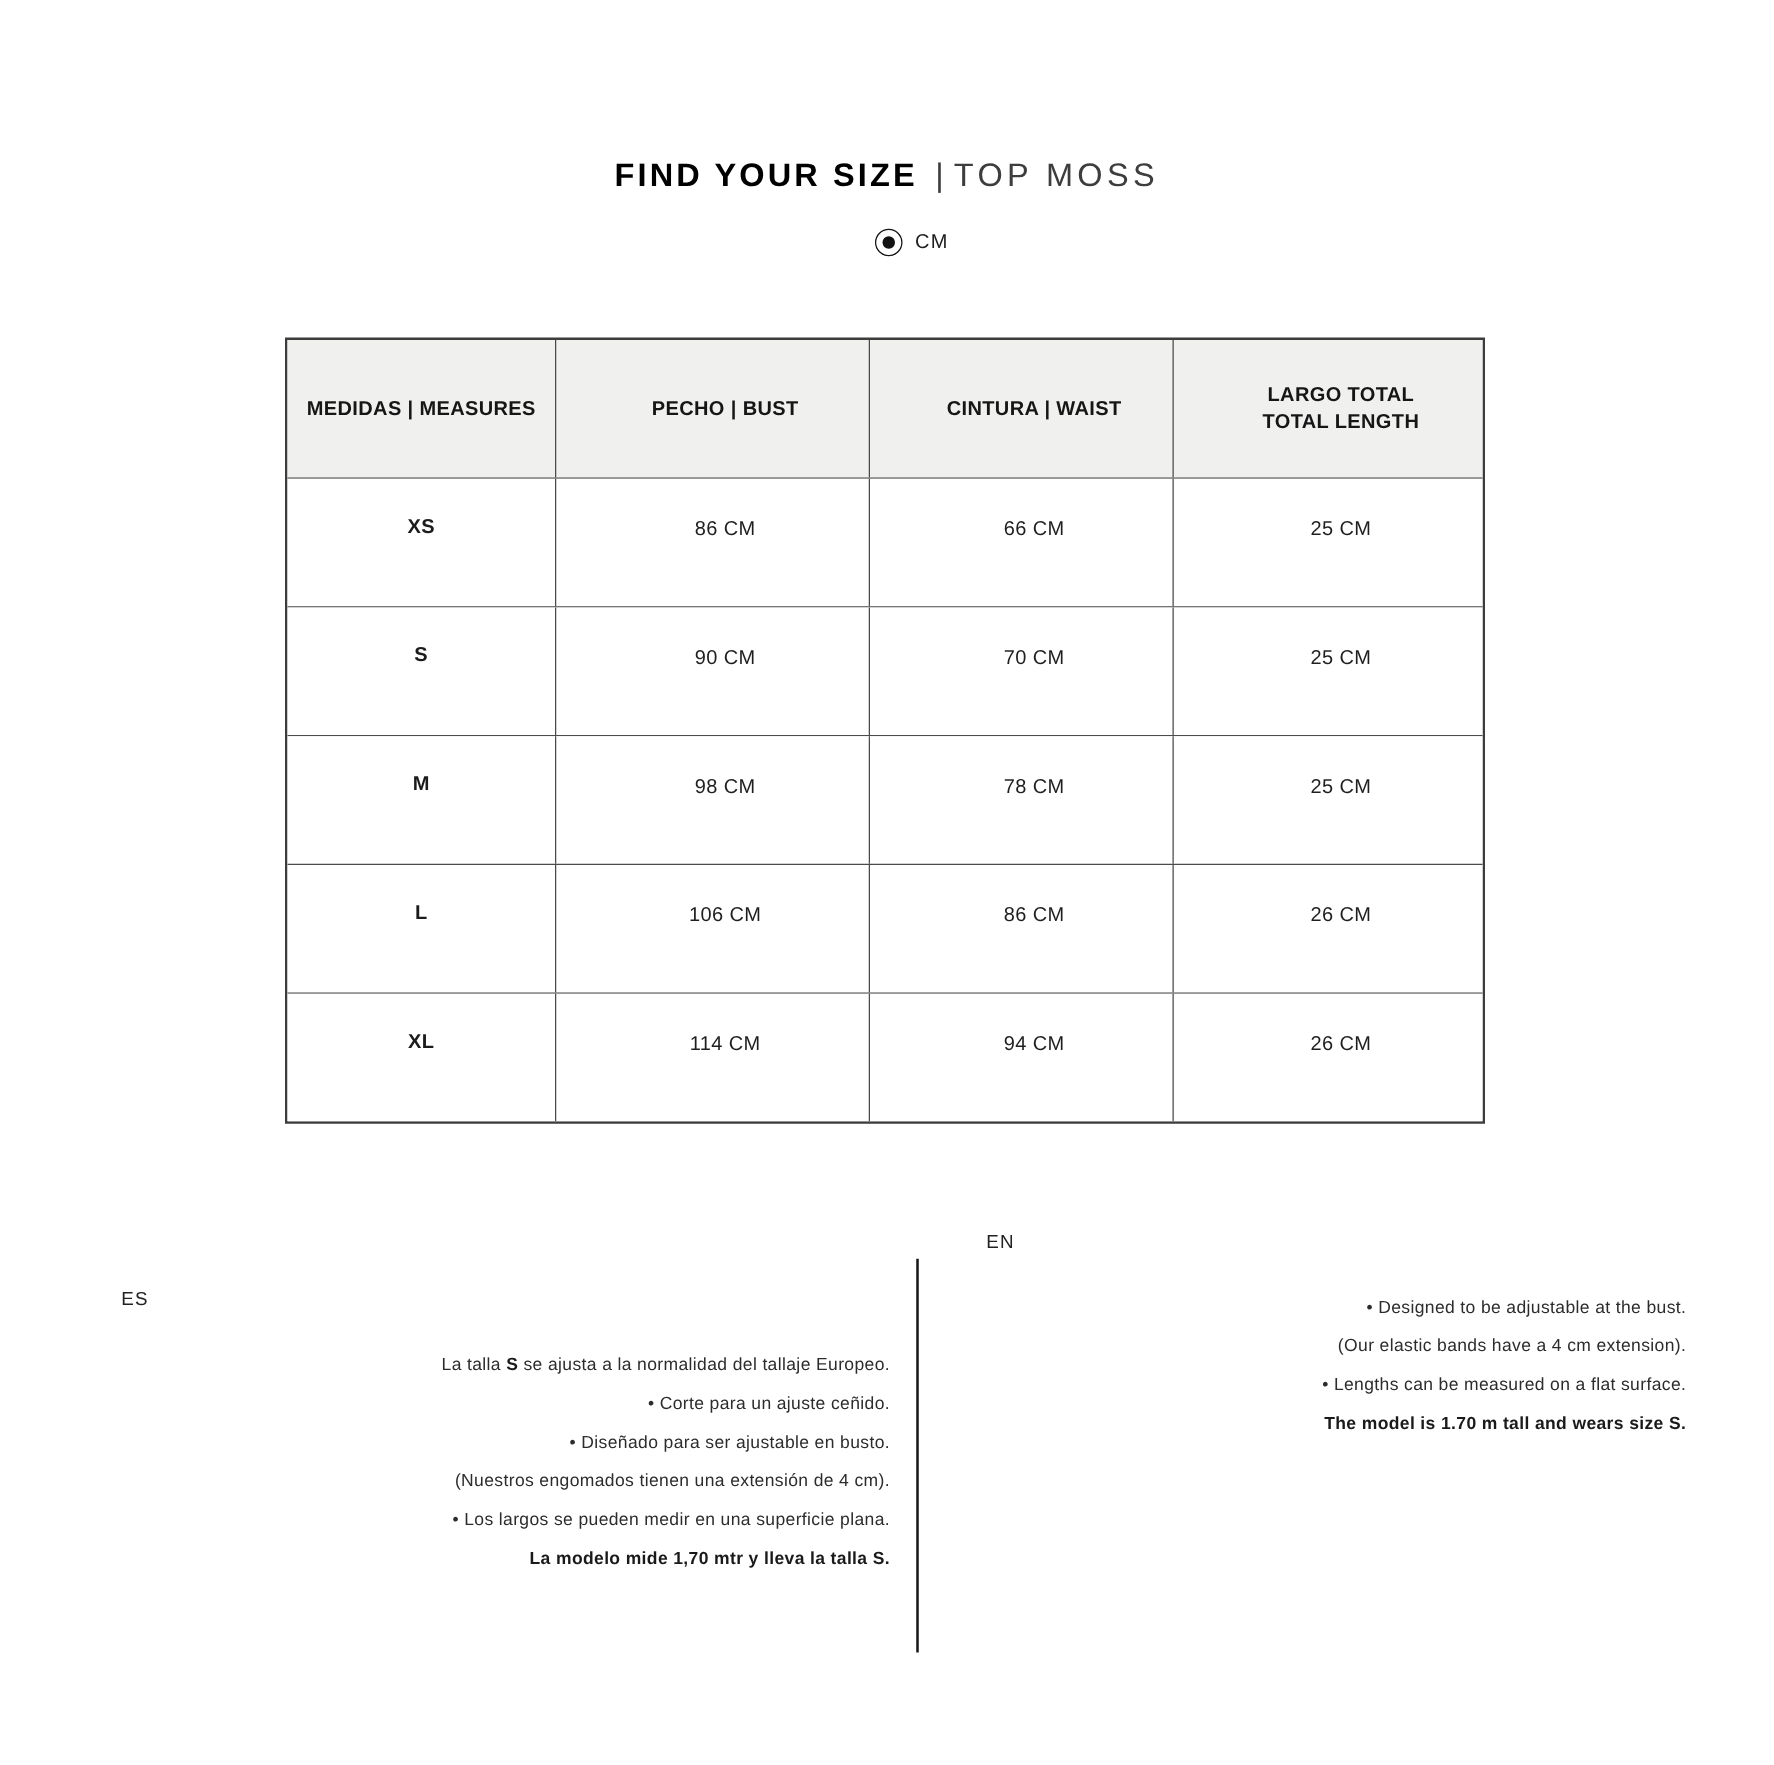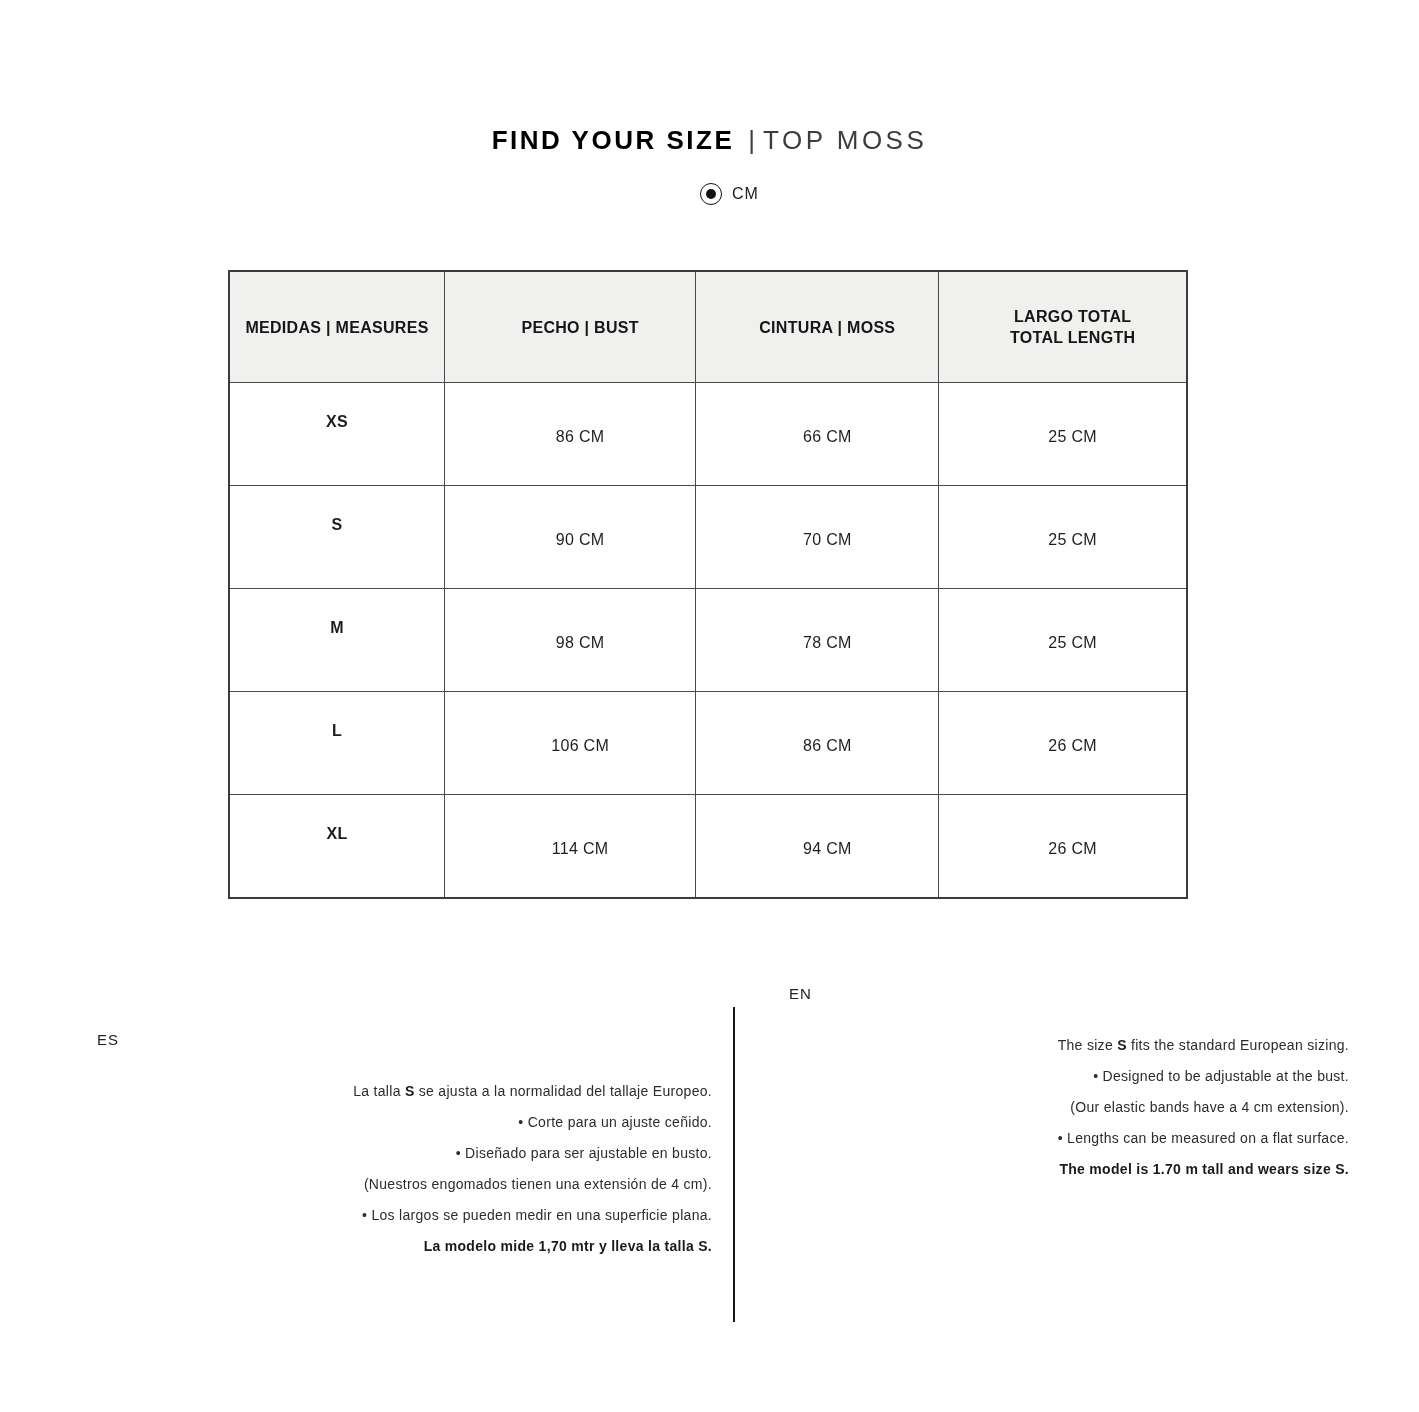--- a/index.html
+++ b/index.html
@@ -46,21 +46,21 @@
     border-right:1px solid #4a4a4a;
     display:flex; justify-content:center; text-align:center;
   }
   .t-cell:last-child { border-right:none; }
   .c1 { width:24.0%; } .c2 { width:25.8%; } .c3 { width:24.9%; } .c4 { width:25.3%; }
   .hc {
     align-items:center; font-weight:700; font-size:16px;
     letter-spacing:0.3px; line-height:21px; color:#161616;
   }
   .cell-size { align-items:flex-start; padding-top:30px; font-weight:700; font-size:16px; letter-spacing:0.4px; }
-  .cell-val  { align-items:flex-start; padding-top:45px; font-size:16px; letter-spacing:0.3px; color:#1f1f1f; }
+  .cell-val  { align-items:flex-start; padding-top:32px; font-size:16px; letter-spacing:0.3px; color:#1f1f1f; }
 
   
   .notes { position:absolute; }
   .notes-es { left:97px;  top:1030px; width:615px; }
   .notes-en { left:789px; top:984px; width:560px; }
   .notes-heading { font-size:15px; font-weight:400; letter-spacing:1px; color:#222; line-height:20px; margin-bottom:26px; }
   .notes-line { font-size:14px; line-height:31px; letter-spacing:0.3px; color:#2c2c2c; white-space:nowrap;text-align:right; }
   .b { font-weight:700; color:#1a1a1a; }
 
   .notes-divider {
@@ -79,21 +79,21 @@
   <span class="radio-outer" role="radio" aria-checked="true">
     <span class="radio-inner"></span>
   </span>
   <span class="unit-label">CM</span>
 </div>
 
 <div class="size-table">
   <div class="t-row header">
     <div class="t-cell c1 hc">MEDIDAS | MEASURES</div>
     <div class="t-cell c2 hc">PECHO | BUST</div>
-    <div class="t-cell c3 hc">CINTURA | MOSS</div>
+    <div class="t-cell c3 hc">CINTURA | WAIST</div>
     <div class="t-cell c4 hc">
       <div>
         <div>LARGO TOTAL</div>
         <div>TOTAL LENGTH</div>
       </div>
     </div>
   </div>
 
   <div class="t-row body">
     <div class="t-cell c1 cell-size">XS</div>
@@ -138,18 +138,17 @@
   <div class="notes-line">• Diseñado para ser ajustable en busto.</div>
   <div class="notes-line">(Nuestros engomados tienen una extensión de 4 cm).</div>
   <div class="notes-line">• Los largos se pueden medir en una superficie plana.</div>
   <div class="notes-line b">La modelo mide 1,70 mtr y lleva la talla S.</div>
 </div>
 
 <div class="notes-divider"></div>
 
 <div class="notes notes-en">
   <div class="notes-heading">EN</div>
-  <div class="notes-line"><span>The size </span><span class="b">S</span><span> fits the standard European sizing.</span></div>
   <div class="notes-line">• Designed to be adjustable at the bust.</div>
   <div class="notes-line">(Our elastic bands have a 4 cm extension).</div>
   <div class="notes-line">• Lengths can be measured on a flat surface.</div>
   <div class="notes-line b">The model is 1.70 m tall and wears size S.</div>
 </div>
 
 </body></html>

